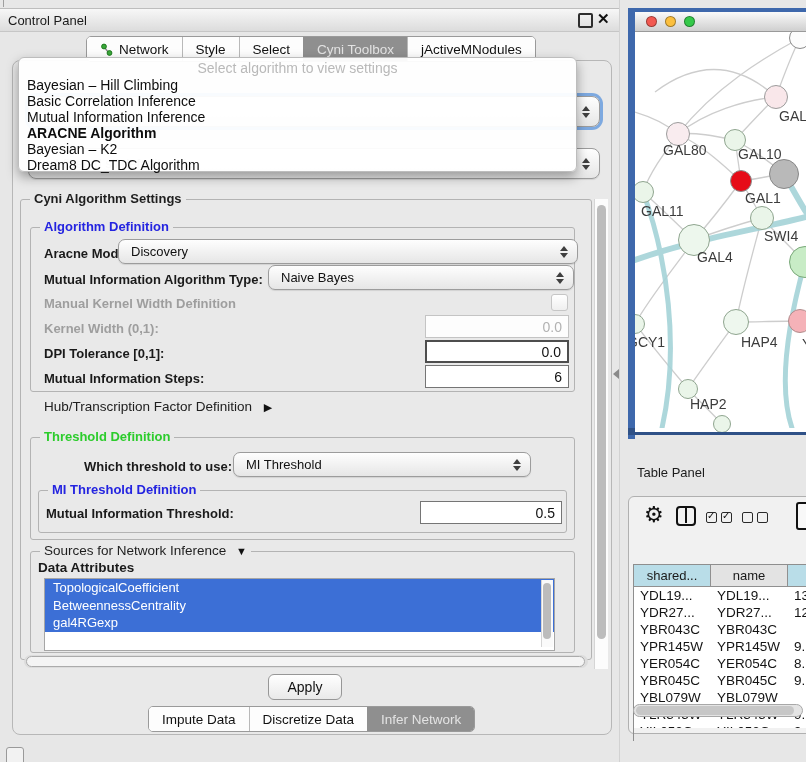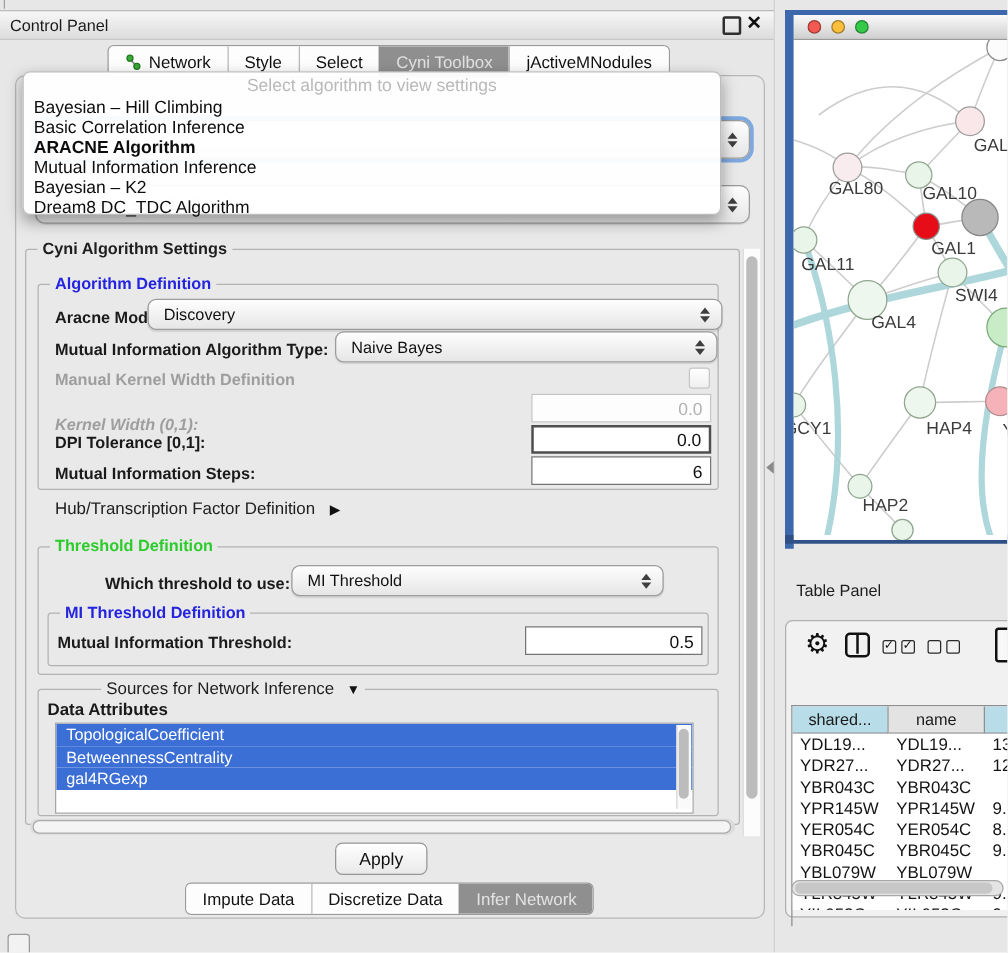--- a/index.html
+++ b/index.html
@@ -35,21 +35,21 @@
     box-shadow:0 5px 12px rgba(0,0,0,0.35);z-index:50;display:flex;flex-direction:column;padding-top:1px;box-sizing:border-box;}
   .dd-header{text-align:center;color:#b9b9b9;font-size:14px;height:18px;line-height:18px;}
   .dd-item{font-size:14px;color:#0d0d0d;height:16px;line-height:16px;padding-left:8px;white-space:nowrap;}
   .dd-item.bold{font-weight:bold;}
   
   .groupbox{position:absolute;border:1px solid #b3b3b3;border-radius:3px;box-sizing:border-box;}
   .grouptitle{position:absolute;background:#e9e9e9;padding:0 4px;font-size:13px;line-height:14px;white-space:nowrap;}
   .t-plain{color:#1e1e1e;font-weight:bold;}
   .t-blue{color:#2424e0;font-weight:bold;}
   .t-green{color:#2ccc2c;font-weight:bold;}
-  .t-norm{color:#1e1e1e;font-weight:normal;font-size:13.5px;margin-left:41px;}
+  .t-norm{color:#1e1e1e;font-weight:normal;font-size:13.5px;}
   .lbl{position:absolute;font-size:13px;font-weight:bold;color:#1a1a1a;white-space:nowrap;}
   .lbl.dis{color:#9e9e9e;}
   .lbl.norm{font-weight:normal;font-size:13.5px;color:#202020;}
   .field{position:absolute;background:#fff;font-size:14px;color:#101010;display:flex;align-items:center;
     justify-content:flex-end;padding:0 6px;box-sizing:border-box;}
   .field.dis{color:#b2b2b2;border:1px solid #c4c4c4;background:#fdfdfd;}
   .field.strong{border:2px solid #4e4e4e;}
   .field.mid{border:1px solid #757575;}
   .checkbox{position:absolute;width:15px;height:15px;border:1px solid #c6c6c6;border-radius:3px;
     background:linear-gradient(#ffffff,#efefef);}
@@ -150,22 +150,22 @@
         <span class="tri-up"></span>
         <span class="tri-down"></span>
       </span>
   </div>
 
   <div id="algo-dropdown">
     <div class="dd-header">Select algorithm to view settings</div>
     <div id="dd-items">
         <div class="dd-item">Bayesian – Hill Climbing</div>
         <div class="dd-item">Basic Correlation Inference</div>
+        <div class="dd-item">Mutual Information Inference</div>
         <div class="dd-item bold">ARACNE Algorithm</div>
-        <div class="dd-item">Mutual Information Inference</div>
         <div class="dd-item">Bayesian – K2</div>
         <div class="dd-item">Dream8 DC_TDC Algorithm</div>
       </div>
   </div>
 
   <div class="groupbox" style="left:20px;top:199px;width:572px;height:461px;"></div>
   <div class="grouptitle t-plain" style="left:30px;top:192px;">Cyni Algorithm Settings</div>
 
   <div class="groupbox" style="left:30px;top:227px;width:545px;height:165px;"></div>
   <div class="grouptitle t-blue" style="left:40px;top:220px;">Algorithm Definition</div>
@@ -184,21 +184,21 @@
     <span>Naive Bayes</span>
     <span class="arrows">
         <span class="tri-up"></span>
         <span class="tri-down"></span>
       </span>
   </div>
 
   <div class="lbl dis" style="left:44px;top:296px;">Manual Kernel Width Definition</div>
   <div class="checkbox" style="left:551px;top:294px;"></div>
 
-  <div class="lbl dis" style="left:44px;top:332px;font-style:italic;">Kernel Width (0,1):</div>
+  <div class="lbl dis" style="left:44px;top:321px;">Kernel Width (0,1):</div>
   <div class="field dis" style="left:425px;top:315px;width:144px;height:23px;">
     <span>0.0</span>
   </div>
 
   <div class="lbl" style="left:44px;top:346px;">DPI Tolerance [0,1]:</div>
   <div class="field strong" style="left:425px;top:340px;width:144px;height:23px;">
     <span>0.0</span>
   </div>
 
   <div class="lbl" style="left:44px;top:371px;">Mutual Information Steps:</div>

